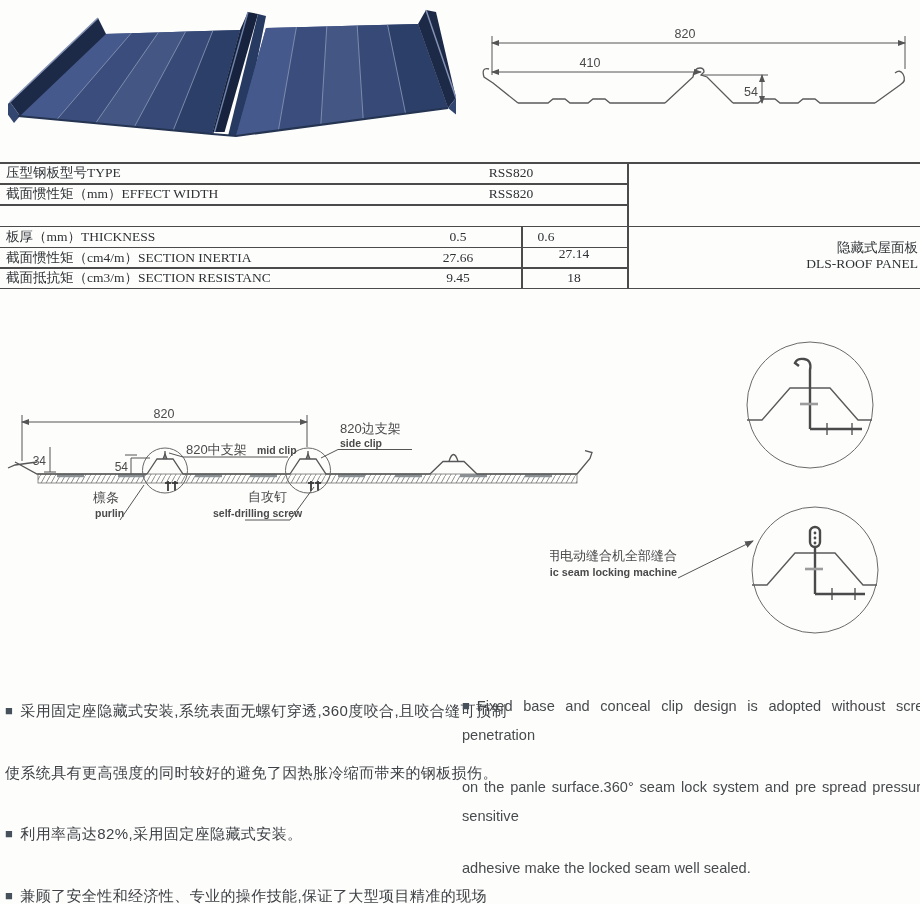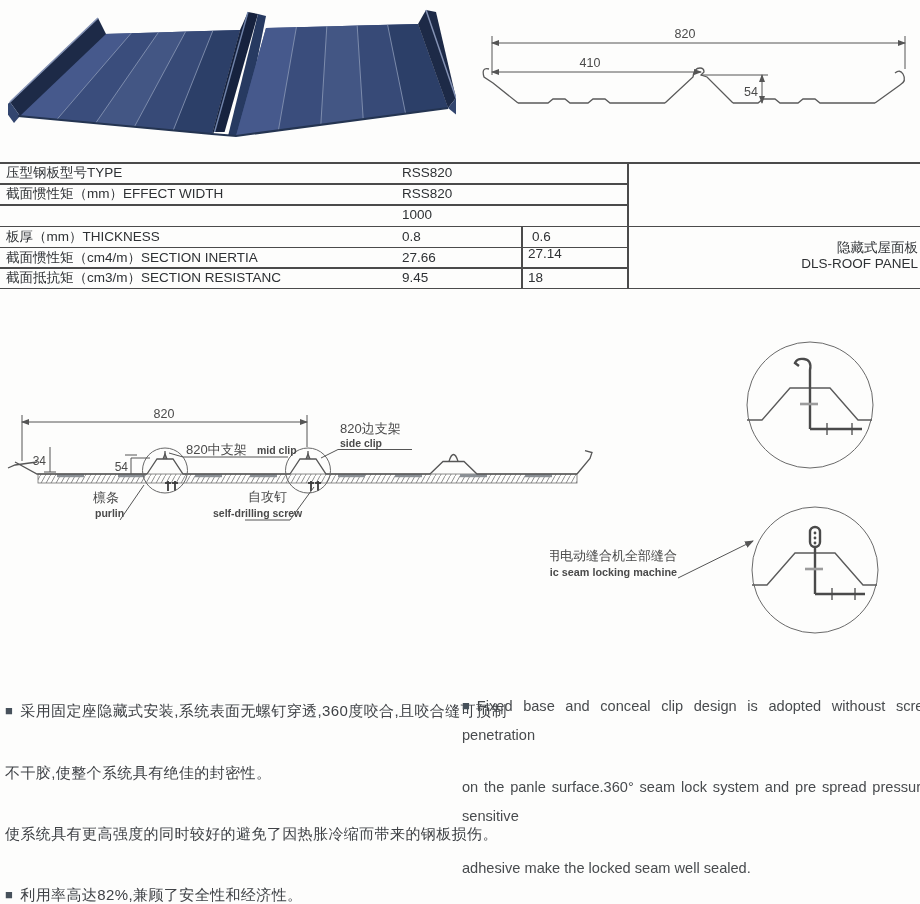--- a/index.html
+++ b/index.html
@@ -2,26 +2,26 @@
 <html><head>
 <meta charset="utf-8">
 <style>
   html,body{margin:0;padding:0;}
   body{width:920px;height:904px;overflow:hidden;background:#fdfdfc;
        font-family:"Liberation Sans",sans-serif;color:#3f4347;}
   .canvas{position:absolute;left:0;top:0;width:920px;height:764px;}
   .abs{position:absolute;}
   svg text{font-family:"Liberation Sans",sans-serif;fill:#4a4a4a;}
   
-  .tbl{position:absolute;left:0;top:162px;width:920px;height:127px;font-size:13.5px;color:#2e3134;}
+  .tbl{position:absolute;left:0;top:162px;width:920px;height:127px;font-size:13.5px;color:#2e3134;font-family:Liberation Serif, serif;}
   .hl{position:absolute;background:#4b4b4b;height:1.5px;}
   .vl{position:absolute;background:#4b4b4b;width:1.5px;}
   .cell{position:absolute;line-height:21px;white-space:nowrap;}
   .lab{left:6px;}
-  .val{text-align:left;}
+  .val{text-align:center;}
   .rightcol{position:absolute;left:630px;width:288px;text-align:right;line-height:16px;font-size:13.5px;}
   
   .cncol{position:absolute;left:5px;top:668px;width:455px;font-size:15px;line-height:37px;color:#3f4246;letter-spacing:.4px;}
   .encol{position:absolute;left:462px;top:668px;width:472px;font-size:14.6px;line-height:28.2px;color:#484b4e;}
   .line{white-space:nowrap;overflow:visible;margin-top:24px;}
   .j{text-align:justify;text-align-last:justify;white-space:normal;}
   .blt{display:inline-block;color:#47515b;font-size:13px;margin-right:7px;transform:translateY(-1px);}
 </style>
 </head>
 <body>
@@ -123,24 +123,23 @@
     <div class="vl" style="left:521px;top:63.5px;height:62px"></div>
 
     <div class="cell lab" style="top:0">压型钢板型号TYPE</div>
     <div class="cell lab" style="top:21px">截面惯性矩（mm）EFFECT WIDTH</div>
     <div class="cell lab" style="top:63.5px">板厚（mm）THICKNESS</div>
     <div class="cell lab" style="top:84.5px">截面惯性矩（cm4/m）SECTION INERTIA</div>
     <div class="cell lab" style="top:105px">截面抵抗矩（cm3/m）SECTION RESISTANC</div>
 
     <div class="cell val" style="top:0;left:402px;width:218px">RSS820</div>
     <div class="cell val" style="top:21px;left:402px;width:218px">RSS820</div>
-    <div class="cell val" style="top:42px;left:402px;width:218px">1000</div>
-
-    <div class="cell val" style="top:63.5px;left:402px;width:112px">0.8</div>
-    <div class="cell val" style="top:63.5px;left:532px;width:92px">0.6</div>
+
+    <div class="cell val" style="top:63.5px;left:402px;width:112px">0.5</div>
+    <div class="cell val" style="top:63.5px;left:500px;width:92px">0.6</div>
     <div class="cell val" style="top:84.5px;left:402px;width:112px">27.66</div>
     <div class="cell val" style="top:81px;left:528px;width:92px">27.14</div>
     <div class="cell val" style="top:105px;left:402px;width:112px">9.45</div>
     <div class="cell val" style="top:105px;left:528px;width:92px">18</div>
 
     <div class="rightcol" style="top:78px">
       <div>隐藏式屋面板</div>
       <div>DLS-ROOF PANEL</div>
     </div>
   </div>
@@ -270,23 +269,22 @@
       <line x1="305" y1="258" x2="305" y2="270" stroke="#4a4a4a" stroke-width="1.3"></line>
     </g>
 
     <line x1="128" y1="248" x2="203" y2="211" stroke="#555" stroke-width="1" marker-end="url(#ar3)"></line>
     <text x="127" y="230" font-size="13" text-anchor="end" fill="#3f4347">用电动缝合机全部缝合</text>
     <text x="127" y="246" font-size="10.8" font-weight="bold" text-anchor="end">Using electric seam locking machine</text>
   </svg>
 
   <div class="cncol">
     <div class="line"><span class="blt">■</span><span>采用固定座隐藏式安装,系统表面无螺钉穿透,360度咬合,且咬合缝可预制</span></div>
-    <div class="line"><span>不干胶,使整个系统具有绝佳的封密性。</span></div>
     <div class="line"><span>使系统具有更高强度的同时较好的避免了因热胀冷缩而带来的钢板损伤。</span></div>
-    <div class="line"><span class="blt">■</span><span>利用率高达82%,兼顾了安全性和经济性。</span></div>
+    <div class="line"><span class="blt">■</span><span>利用率高达82%,采用固定座隐藏式安装。</span></div>
     <div class="line"><span class="blt">■</span><span>兼顾了安全性和经济性、专业的操作技能,保证了大型项目精准的现场</span></div>
     <div class="line"></div>
   </div>
 
   <div class="encol">
     <div class="line j"><span class="blt">■</span><span>Fixed base and conceal clip design is adopted withoust screw penetration</span></div>
     <div class="line j"><span>on the panle surface.360°  seam lock system and pre spread pressure-sensitive</span></div>
     <div class="line"><span>adhesive make the locked seam well sealed.</span></div>
     <div class="line j"><span class="blt">■</span><span>Use two ckipe fixing method.Rib height and distances between pivots 54mm</span></div>
     <div class="line j"><span>and 410mm respectively.clip and panel connection has sliding function.Which</span></div>

